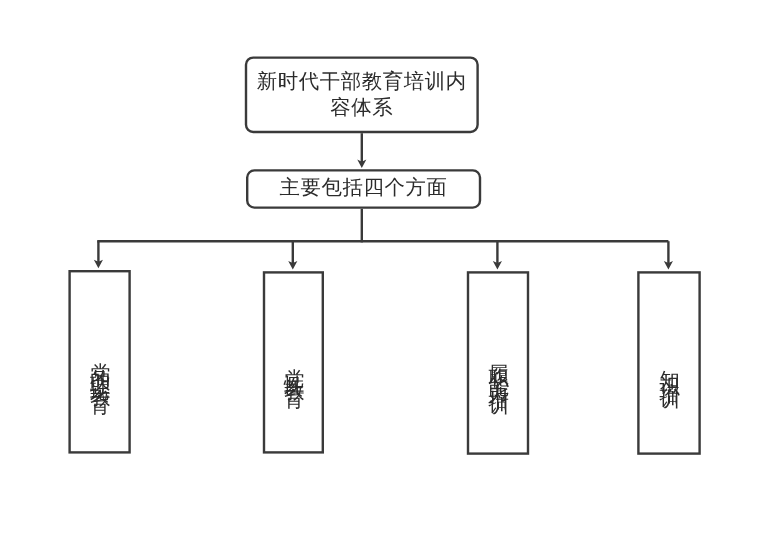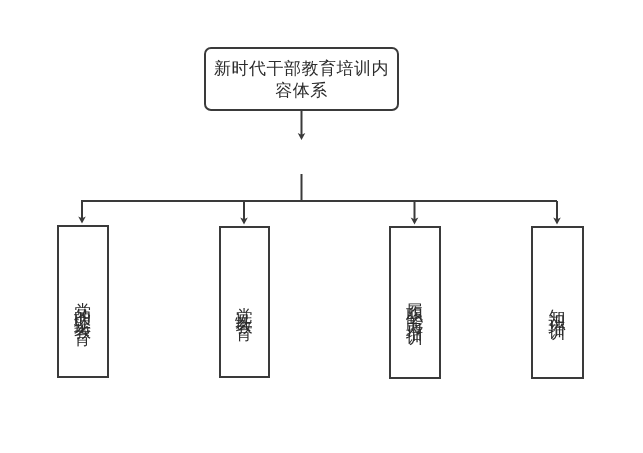--- a/index.html
+++ b/index.html
@@ -115,20 +115,23 @@
     <line x1="82" y1="201" x2="82" y2="220" stroke="#3a3a3a" stroke-width="2" marker-end="url(#arrowhead)"></line>
     <line x1="244" y1="201" x2="244" y2="221" stroke="#3a3a3a" stroke-width="2" marker-end="url(#arrowhead)"></line>
     <line x1="414.5" y1="201" x2="414.5" y2="221" stroke="#3a3a3a" stroke-width="2" marker-end="url(#arrowhead)"></line>
     <line x1="557" y1="201" x2="557" y2="221" stroke="#3a3a3a" stroke-width="2" marker-end="url(#arrowhead)"></line>
   </svg>
 
   <div class="node rounded horizontal" id="node-root-title">
     <span class="node-label">新时代干部教育培训内容体系</span>
   </div>
 
+  <div class="node rounded horizontal" id="node-overview">
+    <span class="node-label">主要包括四个方面</span>
+  </div>
 
   <div class="node vertical" id="node-aspect-0">
     <span class="node-label">党的理论教育</span>
   </div>
 
   <div class="node vertical" id="node-aspect-1">
     <span class="node-label">党性教育</span>
   </div>
 
   <div class="node vertical" id="node-aspect-2">

